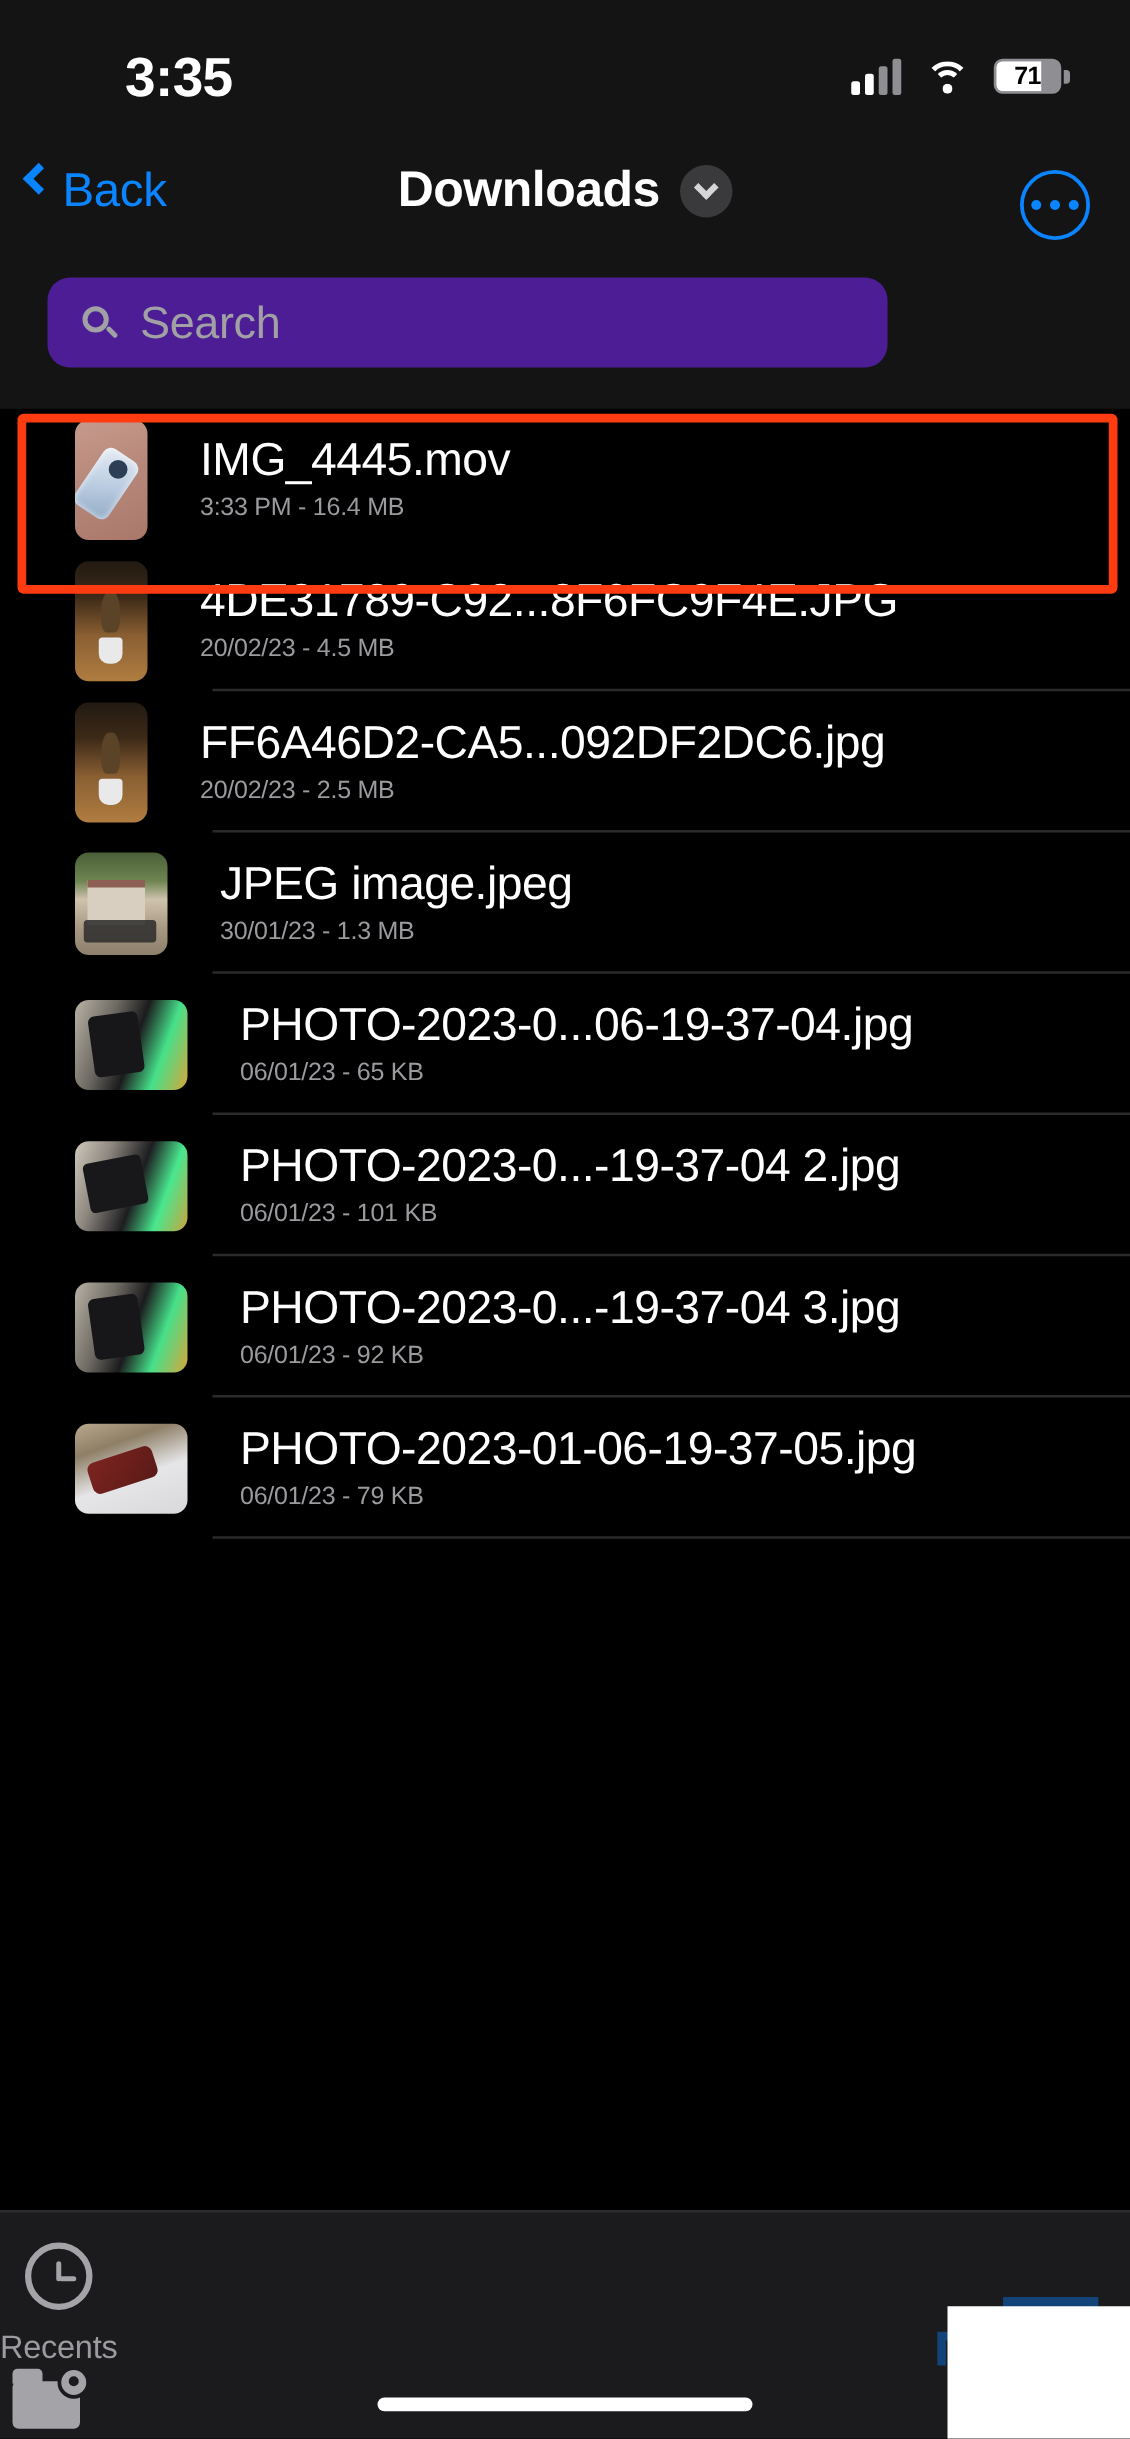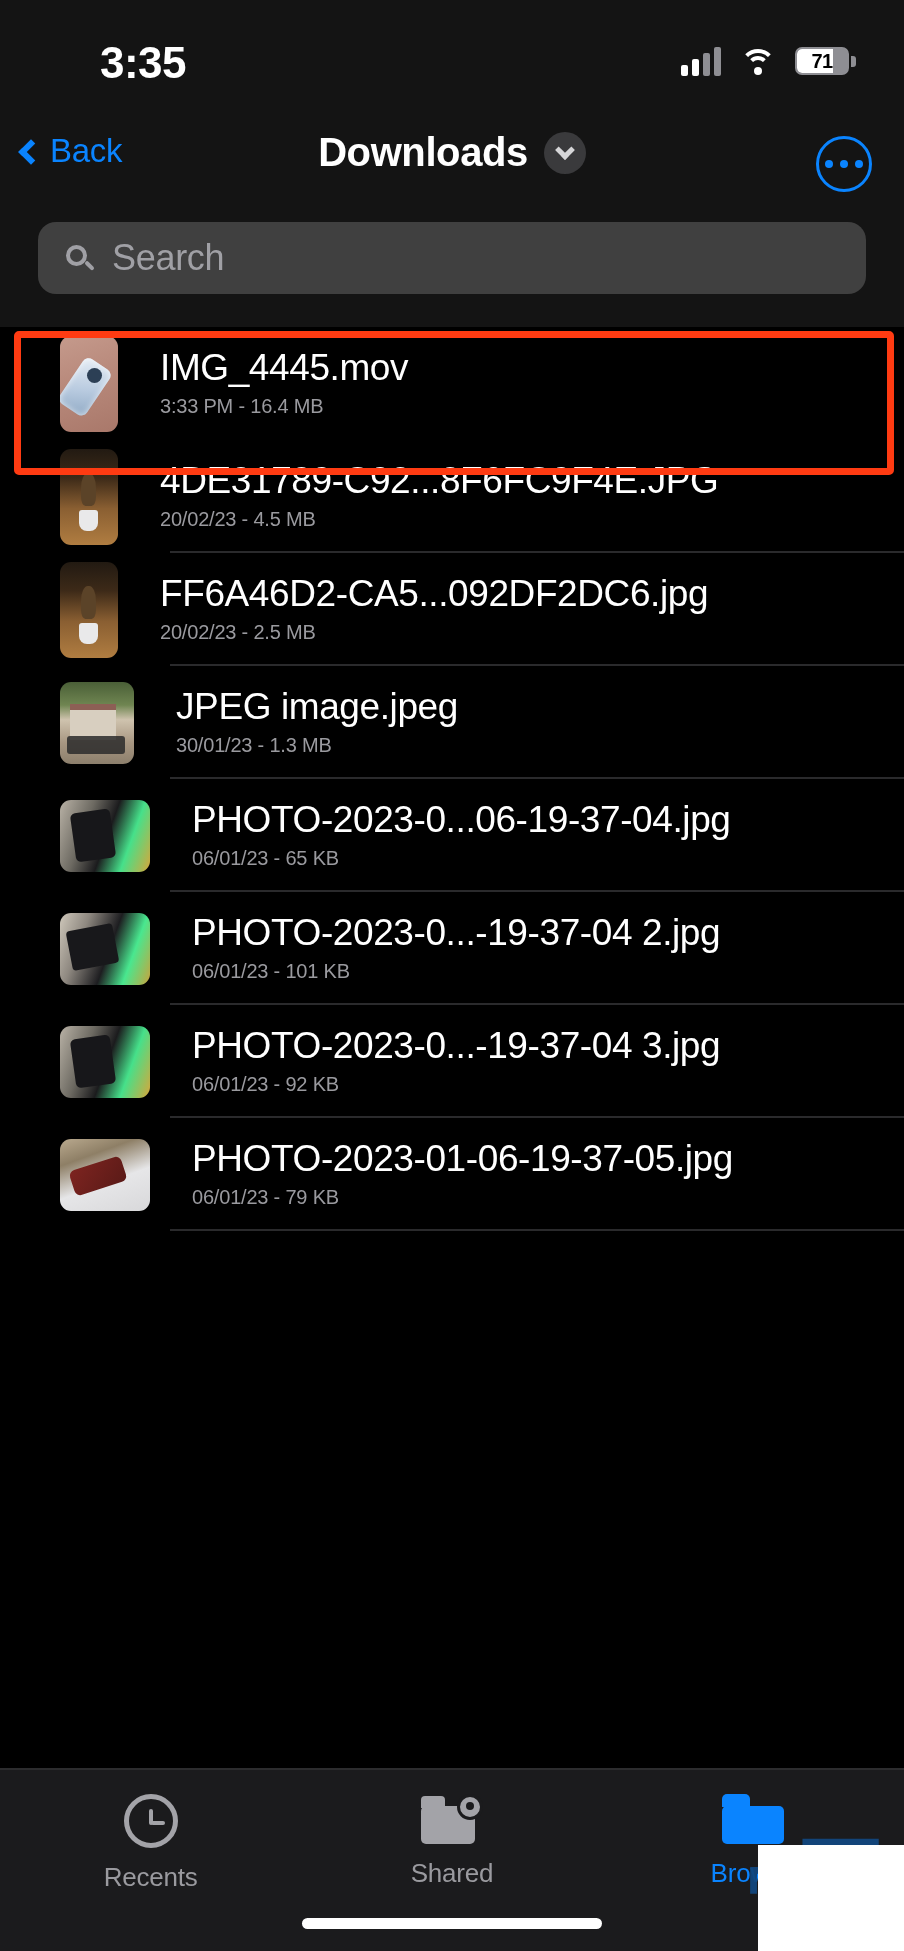--- a/index.html
+++ b/index.html
@@ -64,22 +64,22 @@
   .battery .cap {
     position:absolute; right:-7px; top:9px; width:5px; height:11px;
     background:#8e8e93; border-radius:0 3px 3px 0;
   }
 
   .navbar {
     position:relative; height:92px;
   }
   .nav-back {
     position:absolute; left:22px; top:14px;
-    display:flex; align-items:center; gap:6px;
-    color:#0a84ff; font-size:33px; letter-spacing:-0.3px;
+    display:flex; align-items:flex-start; gap:6px;
+    color:#0a84ff; font-size:38px; letter-spacing:-0.3px;
   }
   .nav-back .chev {
     display:inline-block; width:18px; height:18px;
     border-left:6px solid #0a84ff; border-bottom:6px solid #0a84ff;
     transform:rotate(45deg); margin-right:4px; margin-top:2px;
   }
   .nav-title-wrap {
     position:absolute; left:0; right:0; top:12px;
     display:flex; align-items:center; justify-content:center; gap:16px;
   }
@@ -96,21 +96,21 @@
   .nav-more {
     position:absolute; right:32px; top:18px;
     width:56px; height:56px; border-radius:50%;
     border:3px solid #0a84ff;
     display:flex; align-items:center; justify-content:center; gap:7px;
   }
   .nav-more i { display:block; width:8px; height:8px; border-radius:50%; background:#0a84ff; }
 
   .searchbar {
     position:absolute; left:38px; top:222px;
-    width:828px; height:72px; border-radius:18px; background:#404040;
+    width:672px; height:72px; border-radius:18px; background:#4c1d95;
     display:flex; align-items:center; padding-left:28px; gap:20px;
   }
   .mag { position:relative; width:26px; height:26px; flex:none; }
   .mag .ring {
     position:absolute; left:0; top:0; width:21px; height:21px;
     border:4px solid #a0a0a5; border-radius:50%;
   }
   .mag .stem {
     position:absolute; right:0; bottom:0; width:11px; height:4px;
     background:#a0a0a5; transform:rotate(45deg); transform-origin:right bottom;
@@ -198,21 +198,21 @@
   .highlight-box {
     position:absolute; left:14px; top:331px; width:880px; height:144px;
     border:7px solid #ff3b12; border-radius:5px;
     pointer-events:none; z-index:30;
   }
 
   
   .tabbar {
     position:absolute; left:0; bottom:0; width:904px; height:183px;
     background:#1b1b1d; border-top:2px solid #2c2c2e;
-    display:flex; align-items:flex-start; padding-top:24px;
+    display:flex; align-items:flex-start; padding-top:24px;flex-direction:column;
   }
   .tab { flex:1; display:flex; flex-direction:column; align-items:center; gap:14px; }
   .tab-label { font-size:26px; color:#9a9a9f; letter-spacing:-0.2px; }
   .tab.active .tab-label { color:#0a84ff; }
   .ic-clock {
     width:54px; height:54px; border-radius:50%;
     border:5px solid #a3a3a8; position:relative;
   }
   .ic-clock::before {
     content:""; position:absolute; left:50%; top:10px; width:4px; height:16px;

